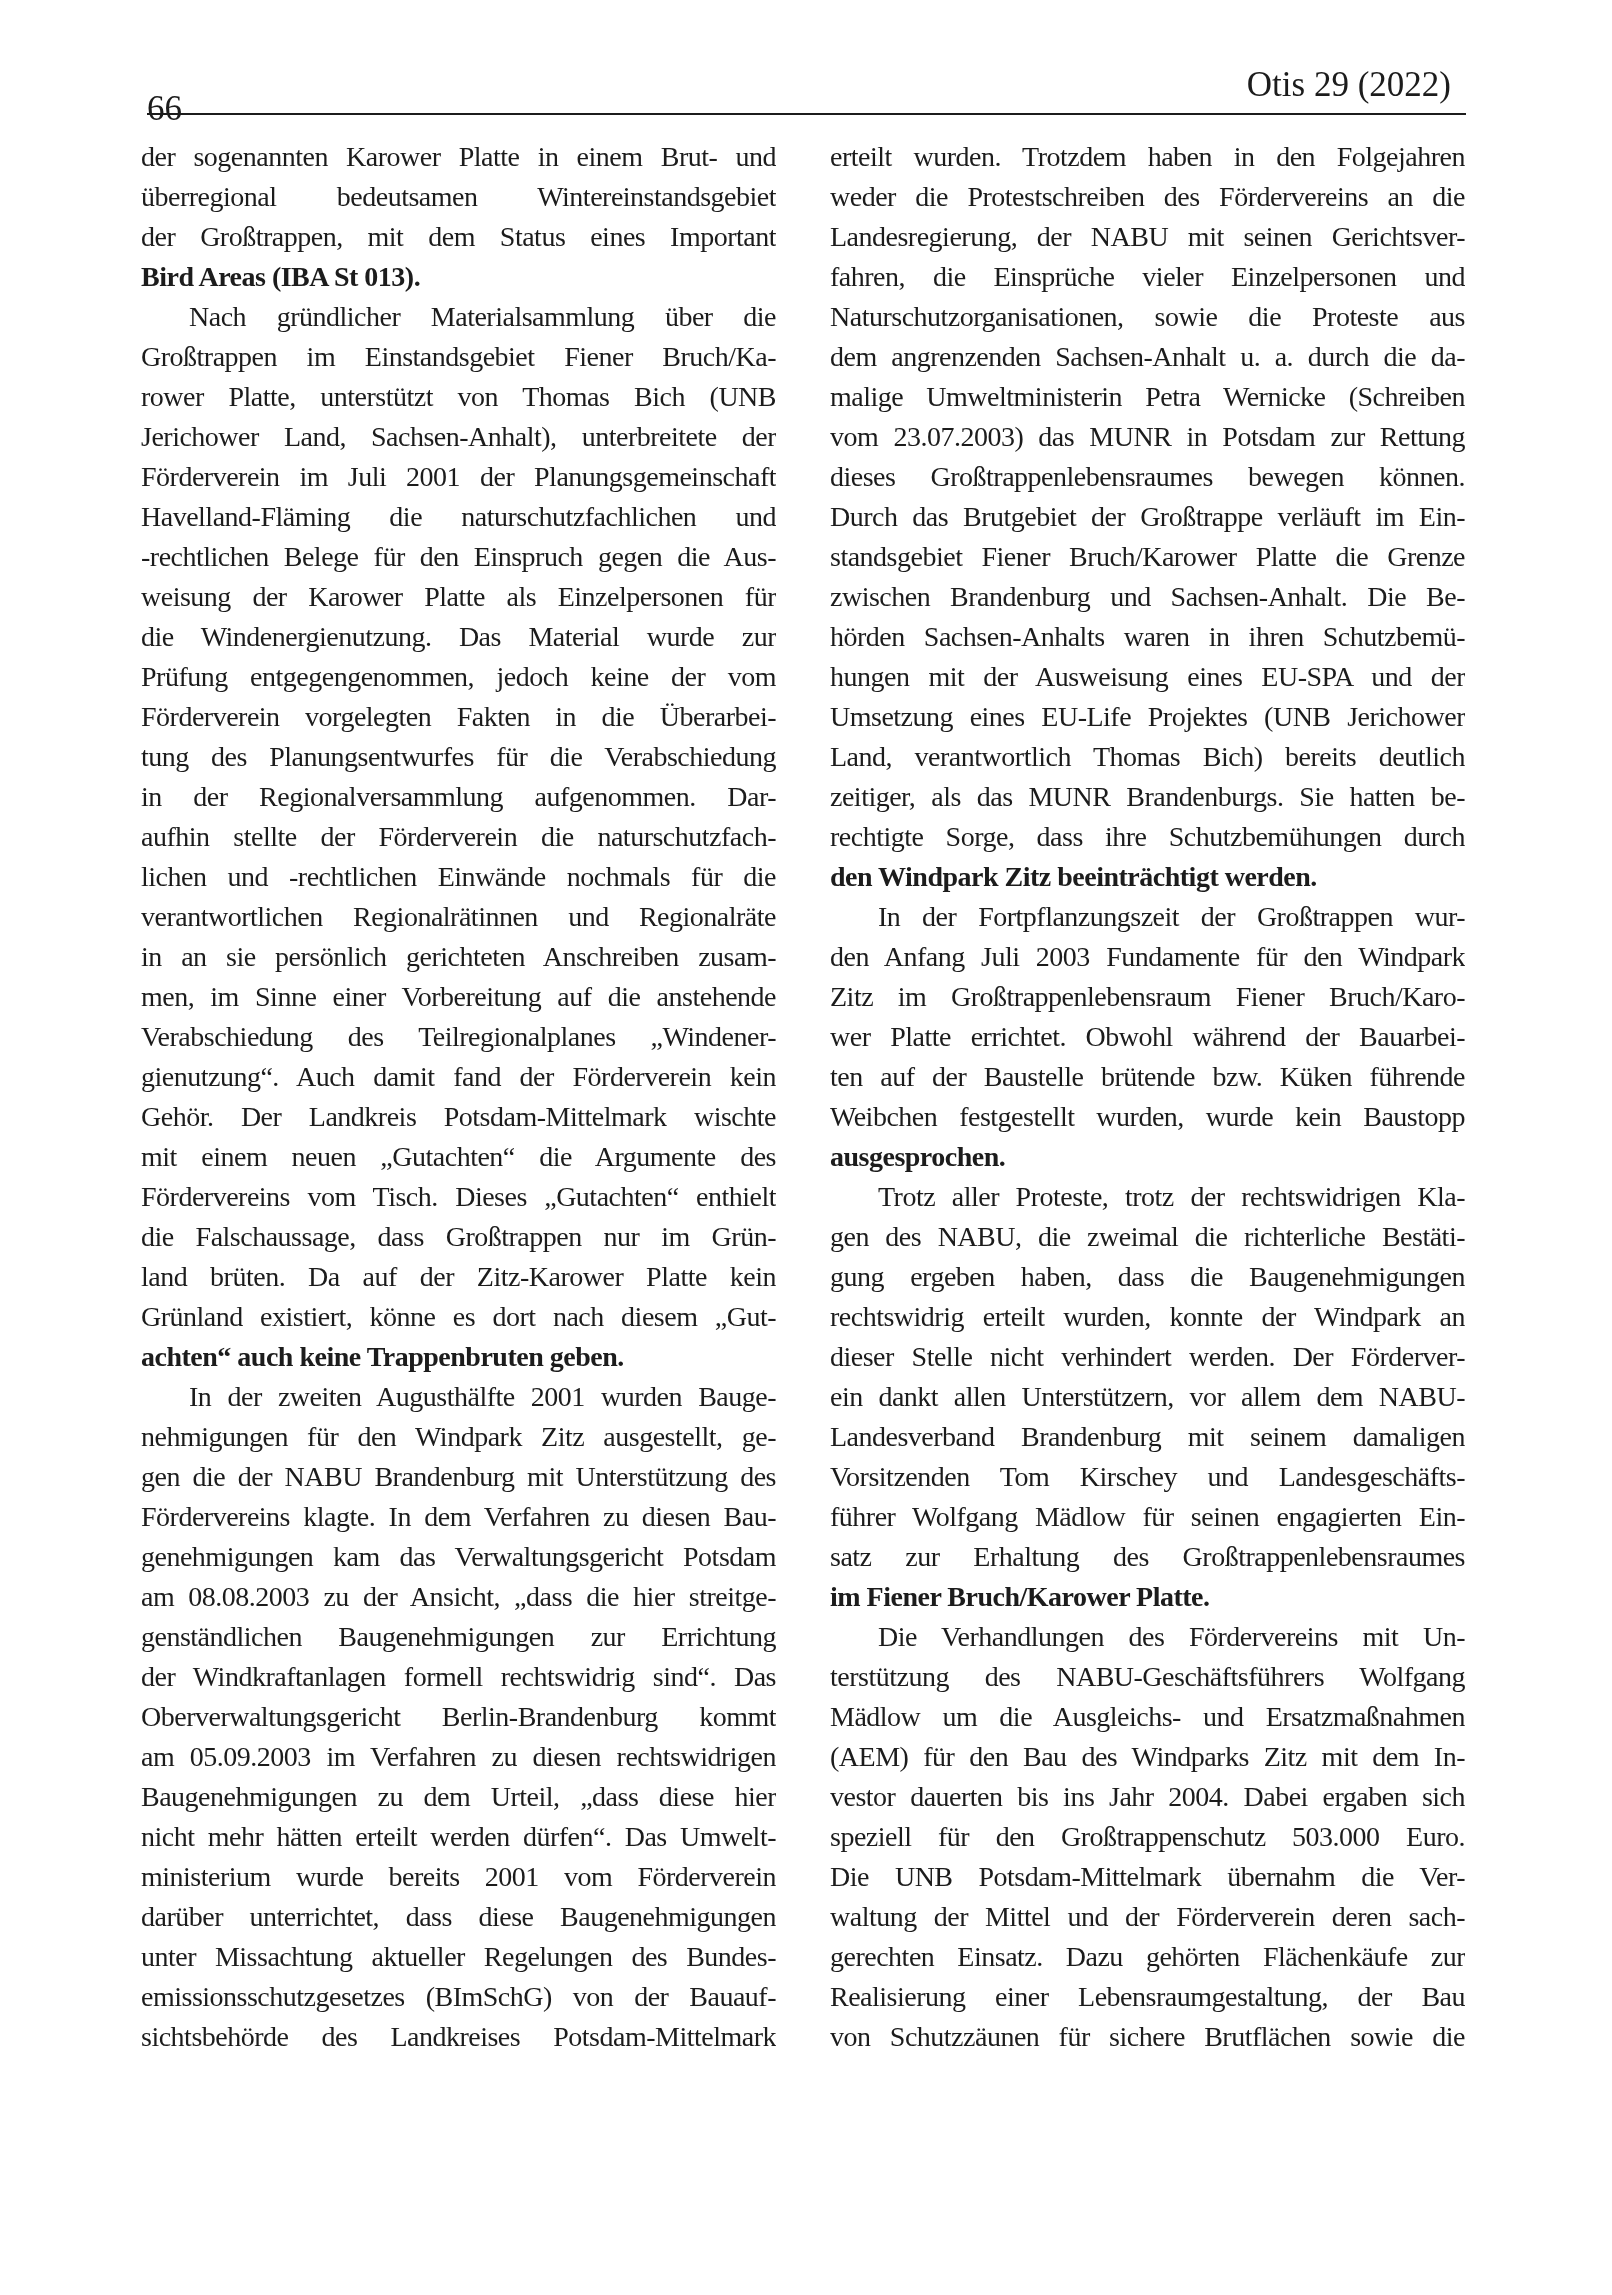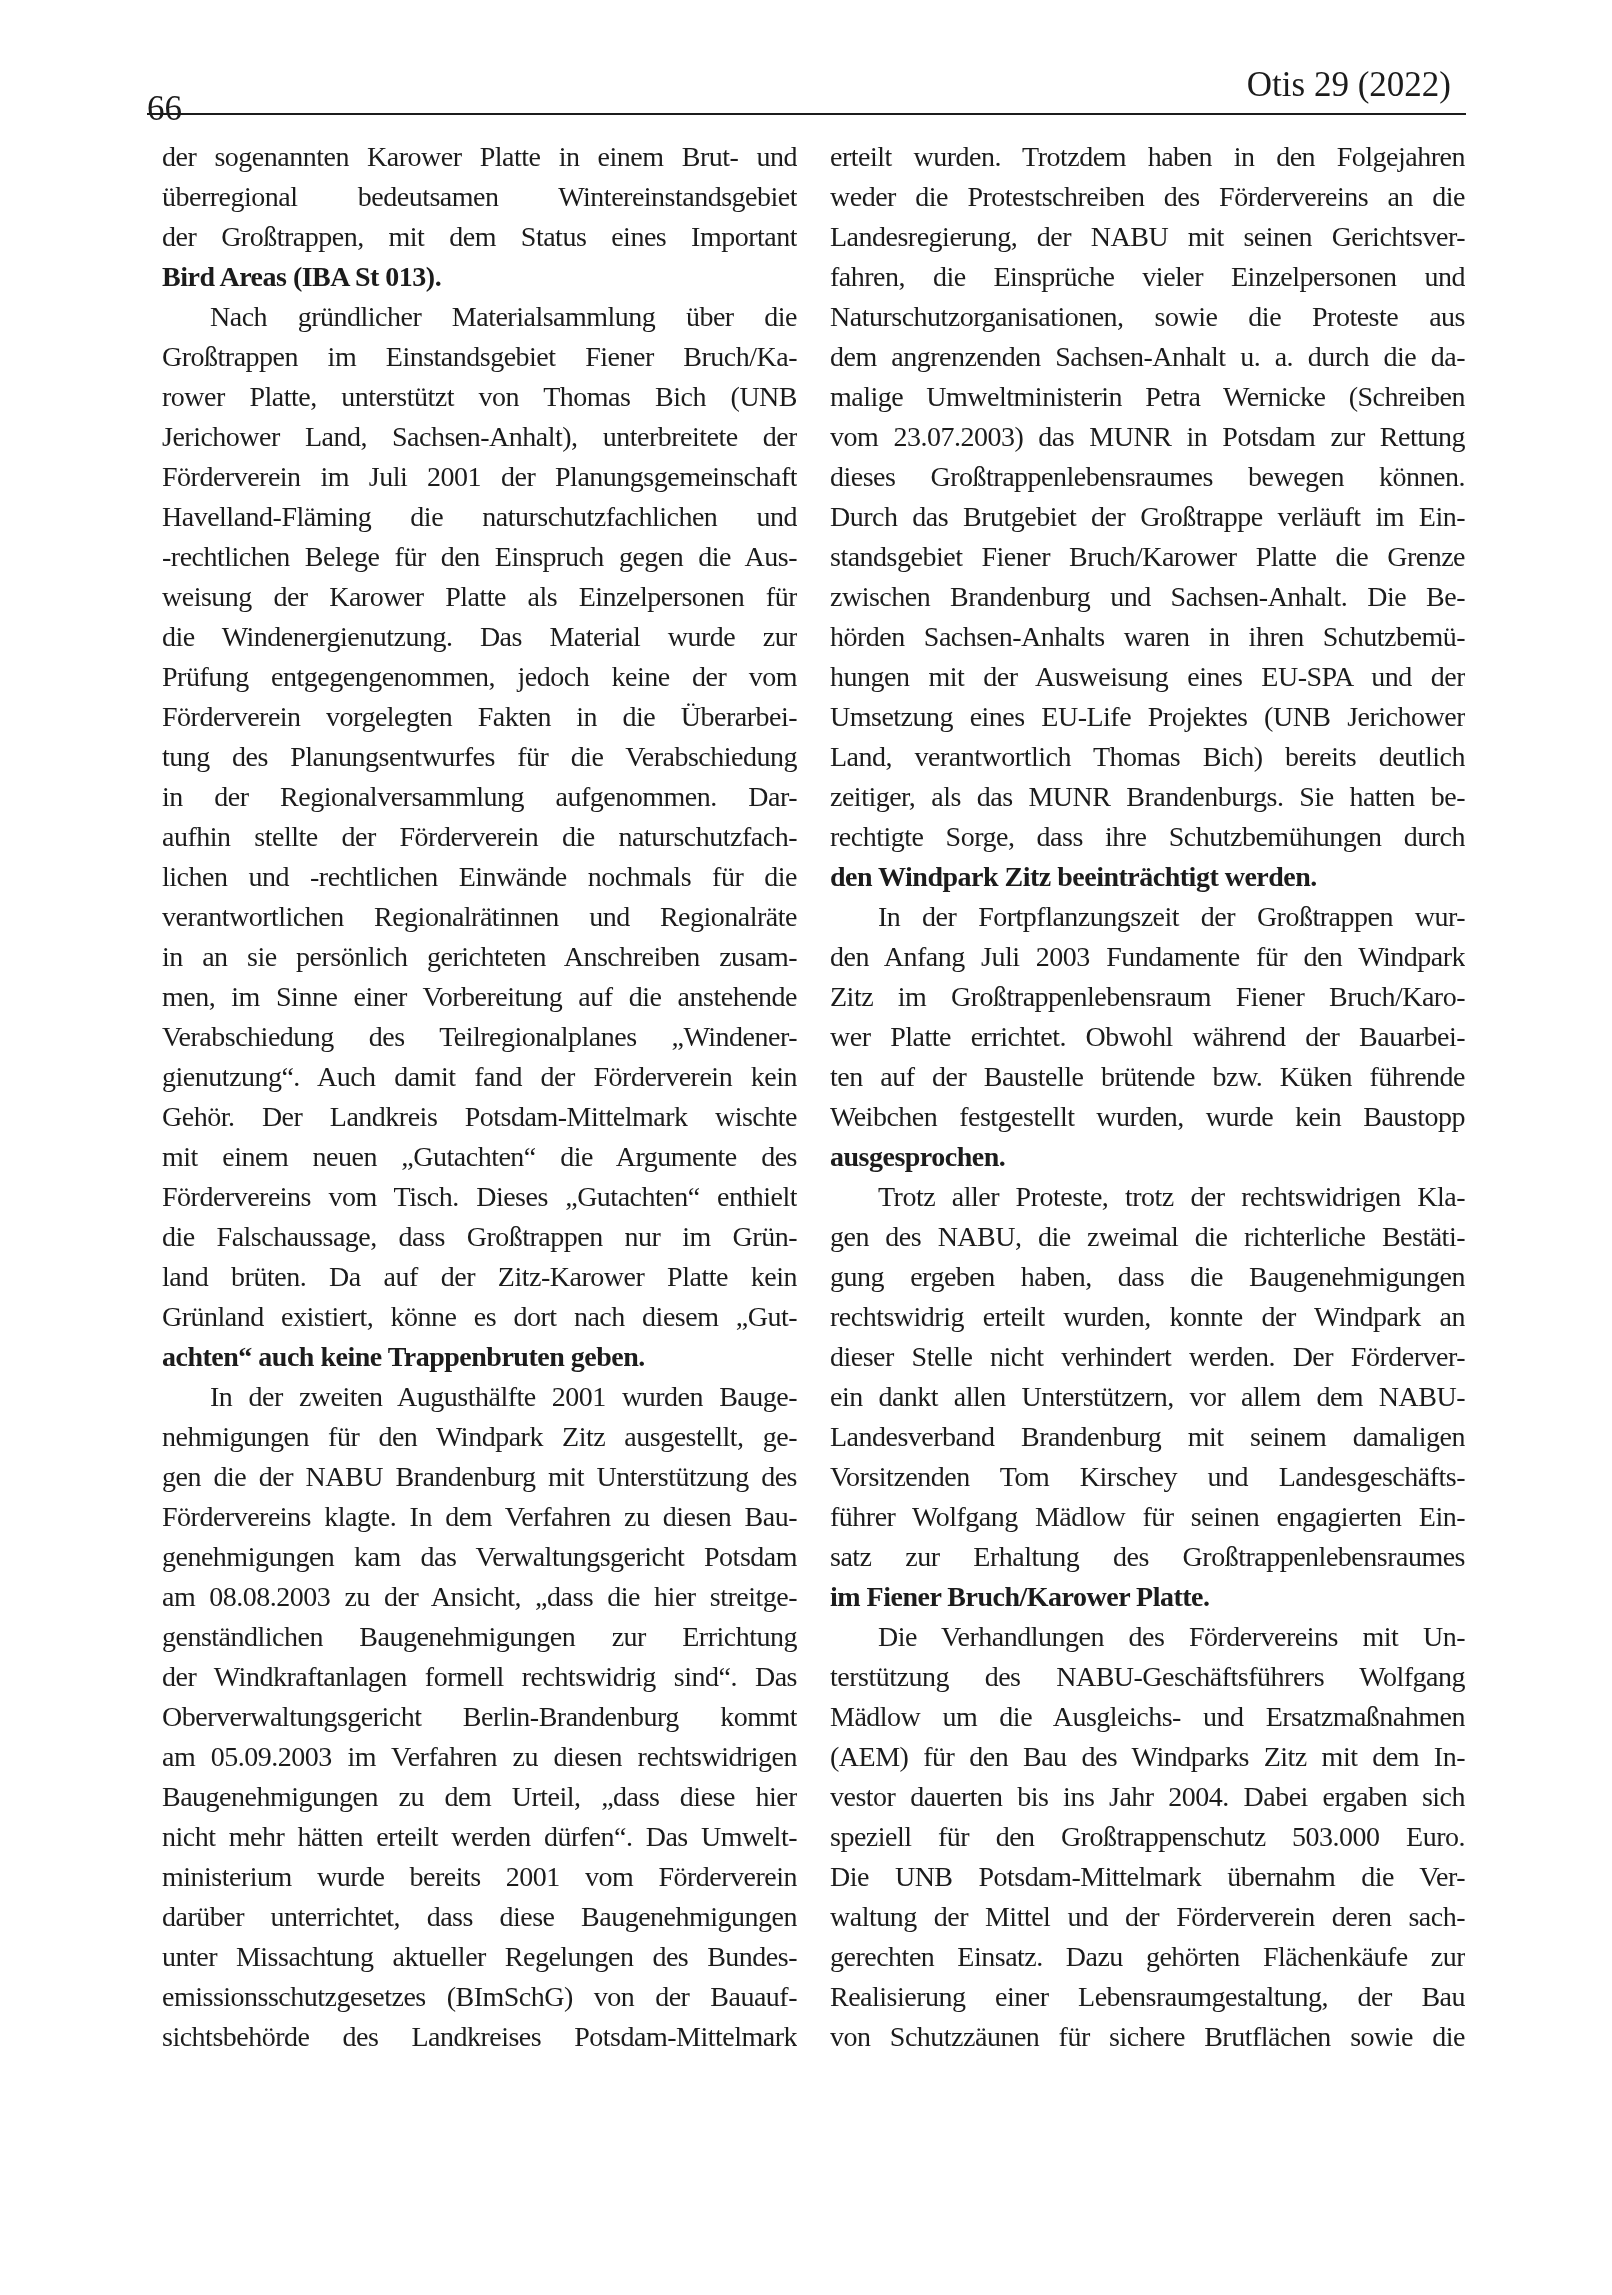--- a/index.html
+++ b/index.html
@@ -16,21 +16,21 @@
   .journal-ref { position: absolute; right: 15px; top: 0; text-align: right; }
   .header-rule {
     position: absolute; left: 147px; top: 113px; width: 1319px; height: 2.4px;
     background: #1c1c1c;
   }
   .column {
     position: absolute; top: 137px; width: 635px;
     font-size: 28px; line-height: 40px;
     letter-spacing: -0.5px;
   }
-  .col-left { left: 162px; }
+  .col-left { left: 141px; }
   .col-right { left: 830px; }
   .line {
     display: block; height: 40px; white-space: nowrap;
     text-align: justify; text-align-last: justify;
     overflow: hidden;
   }
   .line.last { text-align-last: left; font-weight: bold; }
   .line.indent { padding-left: 48px; }
 </style>
 </head>

